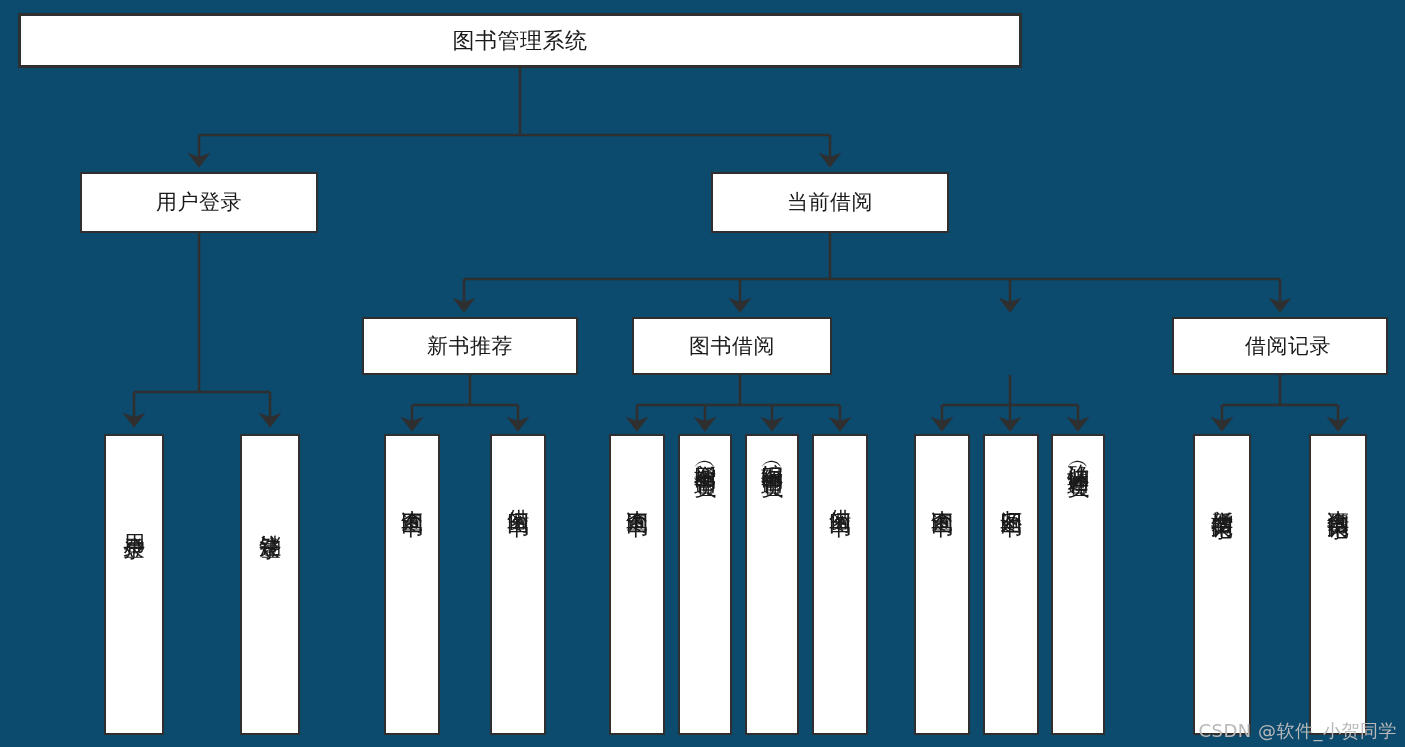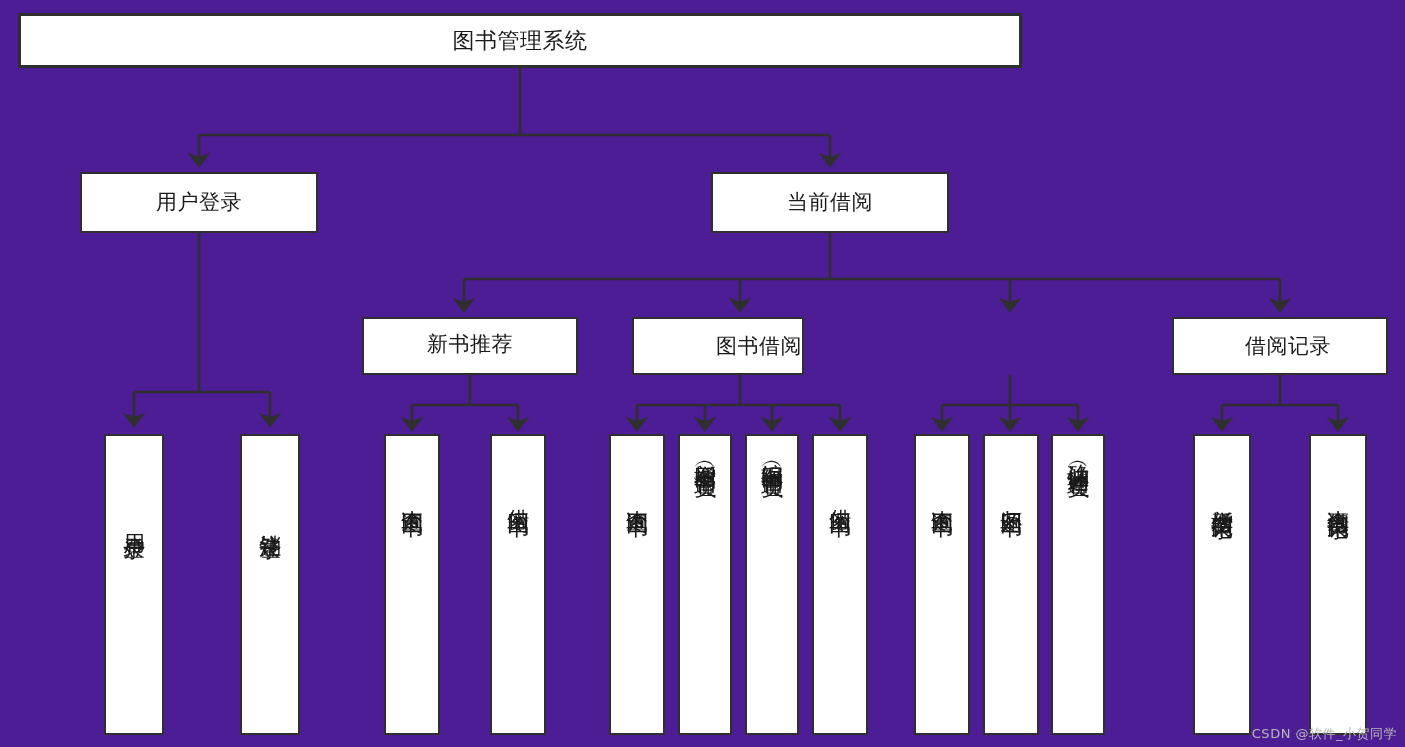--- a/index.html
+++ b/index.html
@@ -7,21 +7,21 @@
     padding: 0;
     background: #ffffff;
   }
   body {
     font-family: "DejaVu Sans", "Liberation Sans", sans-serif;
   }
   #canvas {
     position: relative;
     width: 1405px;
     height: 747px;
-    background: #4c1d95;
+    background: #0c4a6e;
     overflow: hidden;
   }
   #edges {
     position: absolute;
     left: 0;
     top: 0;
     width: 1405px;
     height: 747px;
   }
   .node {
@@ -68,21 +68,21 @@
   .node.v.mid2 .label {
     margin-top: 50px;
   }
   .node.v.tall .label {
     margin-top: 4px;
   }
   #watermark {
     position: absolute;
     right: 8px;
     bottom: 4px;
-    font-size: 13px;
+    font-size: 18px;
     color: #b8b8b8;
     letter-spacing: 0.5px;
     white-space: nowrap;
     pointer-events: none;
   }
 </style>
 </head>
 <body>
 
 <div id="canvas">
@@ -141,24 +141,24 @@
     <span class="label">图书管理系统</span>
   </div>
 
   <div class="node h" style="left:80px; top:172px; width:238px; height:61px;">
     <span class="label">用户登录</span>
   </div>
   <div class="node h" style="left:711px; top:172px; width:238px; height:61px;">
     <span class="label">当前借阅</span>
   </div>
 
-  <div class="node h" style="left:362px; top:317px; width:216px; height:58px;font-family:Liberation Mono, monospace;">
+  <div class="node h" style="left:362px; top:317px; width:216px; height:58px;">
     <span class="label">新书推荐</span>
   </div>
-  <div class="node h" style="left:632px; top:317px; width:172px; height:58px;justify-content:flex-end;">
+  <div class="node h" style="left:632px; top:317px; width:200px; height:58px;">
     <span class="label">图书借阅</span>
   </div>
   <div class="node h" style="left:1172px; top:317px; width:216px; height:58px;padding-left:16px;">
     <span class="label">借阅记录</span>
   </div>
 
   <div class="node v mid" style="left:104px; top:434px; width:60px; height:301px;">
     <span class="label">用户登录</span>
   </div>
   <div class="node v mid" style="left:240px; top:434px; width:60px; height:301px;">

